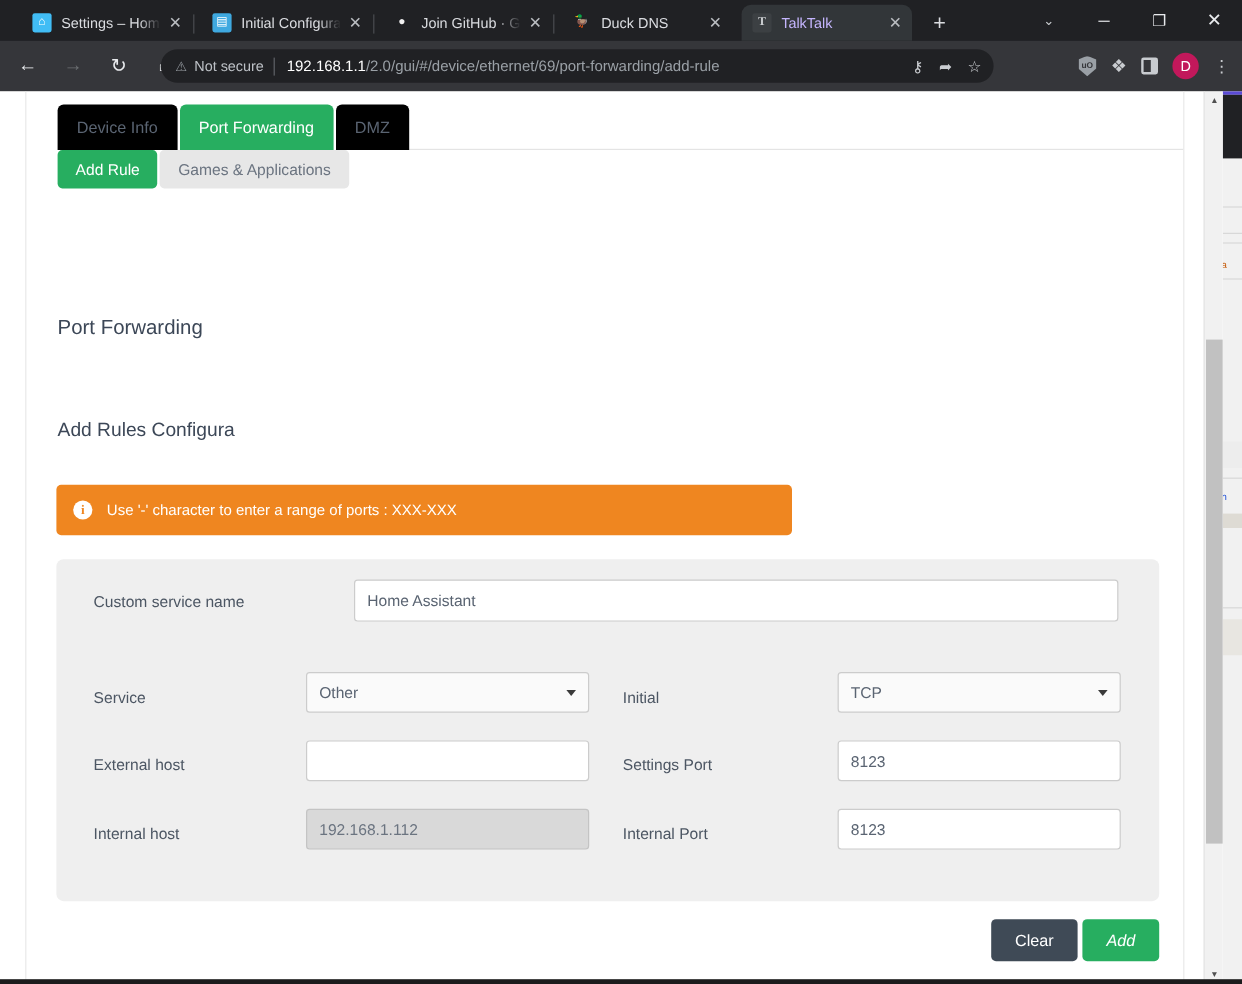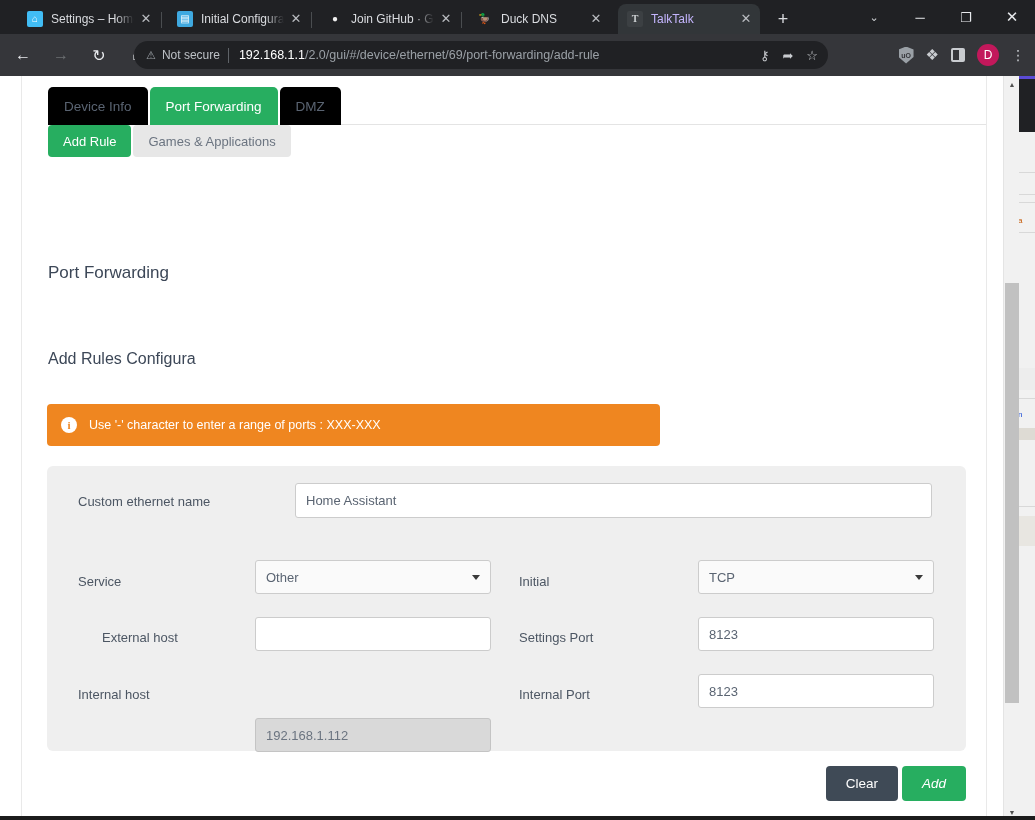--- a/index.html
+++ b/index.html
@@ -216,21 +216,21 @@
     background: #efefef; border-radius: 6px;
   }
   .f-label { position: absolute; font-size: 13px; color: #4c5663; }
 
   .f-input {
     position: absolute; background: #ffffff; border: 1px solid #cccccc;
     border-radius: 3px; font-size: 13px; color: #5a6472;
     font-family: "Liberation Sans", sans-serif;
     padding: 0 10px; outline: none;
   }
-  .f-input.readonly { background: #d9d9d9; border-color: #c4c4c4; color: #6b7480; margin-top: 44px; }
+  .f-input.readonly { background: #d9d9d9; border-color: #c4c4c4; color: #6b7480; }
 
   .f-select {
     position: absolute; background: #fafafa; border: 1px solid #cccccc;
     border-radius: 3px; font-size: 13px; color: #5a6472;
     display: flex; align-items: center; padding: 0 10px;
   }
   .f-select .caret {
     margin-left: auto; width: 0; height: 0;
     border-left: 4px solid transparent; border-right: 4px solid transparent;
     border-top: 5px solid #3a3a3a;
@@ -380,36 +380,36 @@
           <div class="h-title">Port Forwarding</div>
           <div class="h-sub">Add Rules Configura</div>
 
           <div class="info-banner">
             <span class="info-dot">i</span>
             <span class="info-text">Use '-' character to enter a range of ports : XXX-XXX</span>
           </div>
 
           <div class="form-panel">
 
-            <div class="f-label" style="left:31px; top:28px;">Custom ethernet name</div>
+            <div class="f-label" style="left:31px; top:28px;">Custom service name</div>
             <input class="f-input" style="left: 248px; top: 17px; width: 637px; height: 35px;" value="Home Assistant">
 
             <div class="f-label" style="left:31px; top:108px;">Service</div>
             <div class="f-select" style="left:208px; top:94px; width:236px; height:34px;">
               <span>Other</span>
               <span class="caret"></span>
             </div>
 
             <div class="f-label" style="left:472px; top:108px;">Initial</div>
             <div class="f-select" style="left:651px; top:94px; width:236px; height:34px;">
               <span>TCP</span>
               <span class="caret"></span>
             </div>
 
-            <div class="f-label" style="left:31px; top:164px;margin-left:24px;">External host</div>
+            <div class="f-label" style="left:31px; top:164px;">External host</div>
             <input class="f-input" style="left: 208px; top: 151px; width: 236px; height: 34px;" value="">
 
             <div class="f-label" style="left:472px; top:164px;">Settings Port</div>
             <input class="f-input" style="left: 651px; top: 151px; width: 236px; height: 34px;" value="8123">
 
             <div class="f-label" style="left:31px; top:221px;">Internal host</div>
             <input class="f-input readonly" style="left: 208px; top: 208px; width: 236px; height: 34px;" readonly="" value="192.168.1.112">
 
             <div class="f-label" style="left:472px; top:221px;">Internal Port</div>
             <input class="f-input" style="left: 651px; top: 208px; width: 236px; height: 34px;" value="8123">

